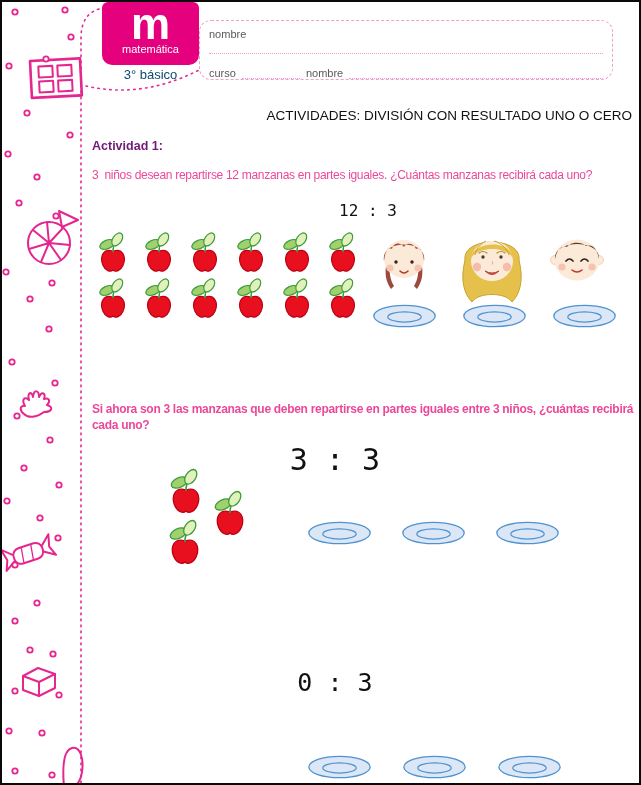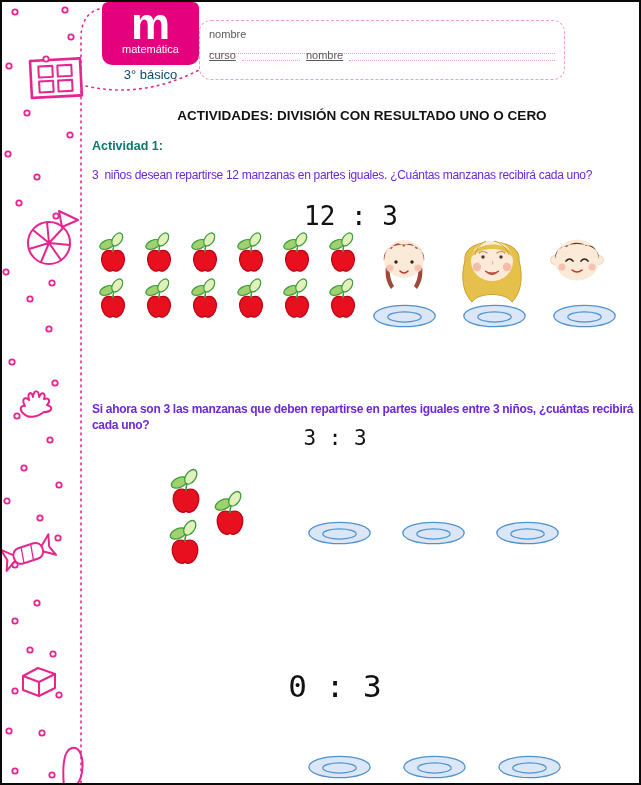--- a/index.html
+++ b/index.html
@@ -8,41 +8,41 @@
     border:2px solid #0a0a0a;box-sizing:border-box;overflow:hidden;
     font-family:"Liberation Sans",sans-serif;color:#1f1f1f;
   }
   .abs{position:absolute;}
   
   .logo{left:100px;top:0;width:97px;height:63px;background:#e5007e;
         border-radius:6px 6px 10px 10px;text-align:center;}
   .logo-m{font-weight:bold;font-size:44px;line-height:40px;color:#fff;margin-top:2px;}
   .logo-name{font-size:11px;color:#fff;line-height:14px;margin-top:-2px;}
   .grade{left:100px;top:65px;width:97px;text-align:center;font-size:13px;color:#0c4a6e;}
-  .form-box{left:197px;top:18px;width:366px;height:60px;border:1.5px dashed #ef9fc9;
+  .form-box{left:197px;top:18px;width:414px;height:60px;border:1.5px dashed #ef9fc9;
             border-radius:12px;box-sizing:border-box;}
   .form-row-top{position:absolute;left:9px;right:9px;top:7px;
                 border-bottom:1.5px dotted #ef9fc9;padding-bottom:13px;
                 font-size:11px;color:#5a5a5a;}
-  .form-row-bottom{position:absolute;left:9px;right:9px;bottom:18px;display:flex;
-                   align-items:flex-end;font-size:11px;color:#5a5a5a;text-decoration:underline;}
+  .form-row-bottom{position:absolute;left:9px;right:9px;bottom:0;display:flex;
+                   align-items:flex-end;font-size:11px;color:#5a5a5a;}
   .dotfill{border-bottom:1.5px dotted #ef9fc9;height:13px;}
   .dot-mid{width:58px;margin:0 6px;}
   .dot-end{flex:1;margin-left:6px;}
   
-  .title{left:90px;top:106px;width:540px;text-align:center;font-weight:bold;
+  .title{left:90px;top:106px;width:540px;text-align:right;font-weight:normal;
          font-size:13.5px;color:#111;}
-  .activity{left:90px;top:137px;font-weight:bold;font-size:12.5px;color:#0f766e;}
+  .activity{left:90px;top:137px;font-weight:bold;font-size:12.5px;color:#701a75;}
   .question{left:90px;width:548px;font-size:12px;letter-spacing:-0.3px;
-            line-height:16px;white-space:pre-wrap;color:#6d28d9;}
+            line-height:16px;white-space:pre-wrap;color:#ec4899;}
   .q1{top:165px;} .q2{top:399px;font-weight:bold;} .q3{top:632px;}
   .expr{font-family:"DejaVu Sans Mono",monospace;color:#111;text-align:center;width:200px;}
-  .expr1{left:249px;top:199px;font-size:26px;}
-  .expr2{left:233px;top:424px;font-size:21px;}
-  .expr3{left:233px;top:666px;font-size:31px;}
+  .expr1{left:266px;top:199px;font-size:16px;}
+  .expr2{left:233px;top:440px;font-size:30px;}
+  .expr3{left:233px;top:666px;font-size:25px;}
   
   .apples-grid{left:88px;top:228px;display:grid;
                grid-template-columns:repeat(6,46px);grid-auto-rows:46px;}
   .apples-grid .apple{width:34px;height:44px;margin:auto;}
   .apples-free{left:0;top:0;width:0;height:0;}
   .apples-free .apple{position:absolute;width:38px;height:48px;}
   .apples-free .apple:nth-child(1){left:165px;top:466px;}
   .apples-free .apple:nth-child(2){left:209px;top:488px;}
   .apples-free .apple:nth-child(3){left:164px;top:517px;}
   .plates{display:flex;}

